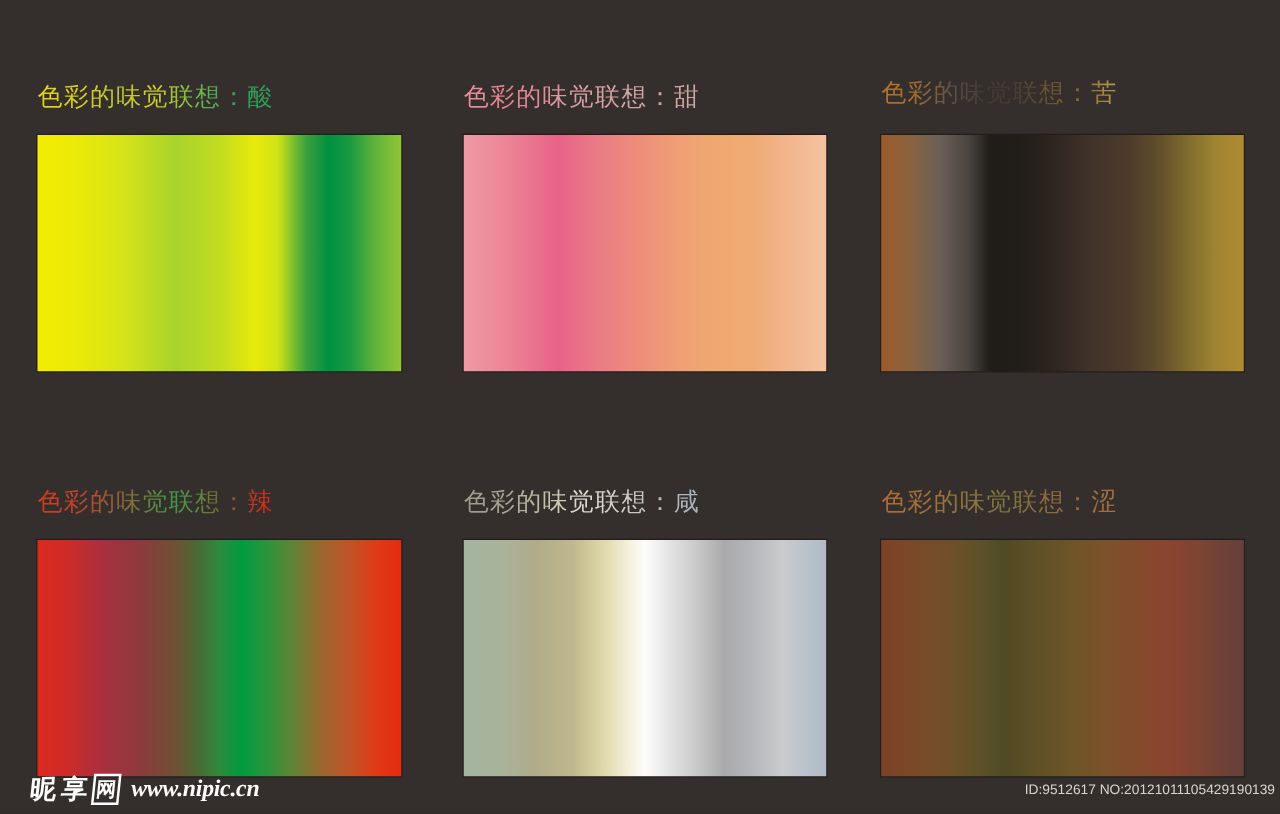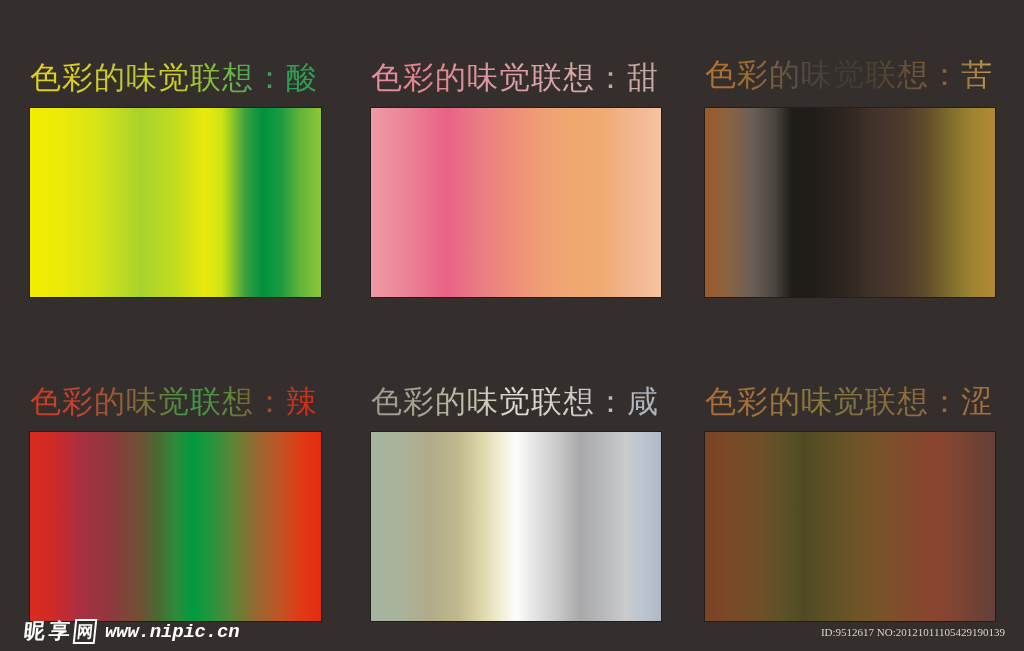--- a/index.html
+++ b/index.html
@@ -20,21 +20,21 @@
   }
   
   .panel {
     position: absolute;
   }
   .panel-title {
     position: absolute;
     left: 0;
     top: 0;
     white-space: nowrap;
-    font-size: 31px;
+    font-size: 20px;
     line-height: 34px;
     letter-spacing: 1px;
     font-family: "DejaVu Sans", "Liberation Sans", sans-serif;
     font-weight: 400;
     -webkit-background-clip: text;
     background-clip: text;
     color: transparent;
   }
   .swatch {
     position: absolute;
@@ -75,31 +75,31 @@
     border: 2px solid #ffffff;
     padding: 0 1px;
     font-size: 16px;
     line-height: 21px;
   }
   .brand-url {
     color: #ffffff;
     font-size: 19px;
     font-style: italic;
     font-weight: 700;
-    font-family: Liberation Mono, monospace;
+    font-family: Liberation Serif, serif;
     letter-spacing: -0.2px;
   }
   .idstamp {
     position: absolute;
-    right: 19px;
+    right: 4px;
     top: 12px;
     color: #d8d4cf;
     font-size: 11px;
     line-height: 14px;
-    font-family: Liberation Serif, serif;
+    font-family: Liberation Sans, sans-serif;
     white-space: nowrap;
   }
 </style>
 </head>
 <body>
 
 <div id="stage">
 
   <div id="panels-root">
       <div class="panel" style="left: 30px; top: 60px;">

